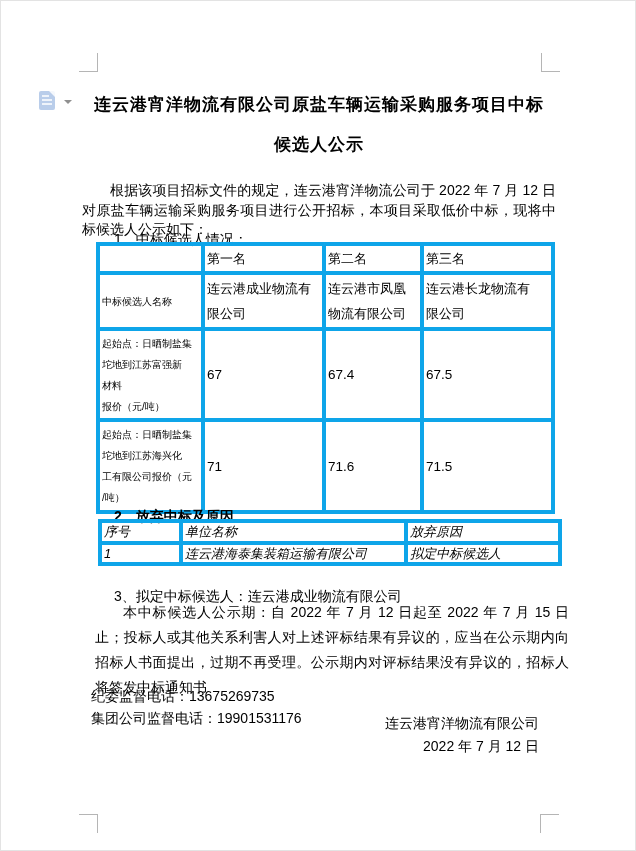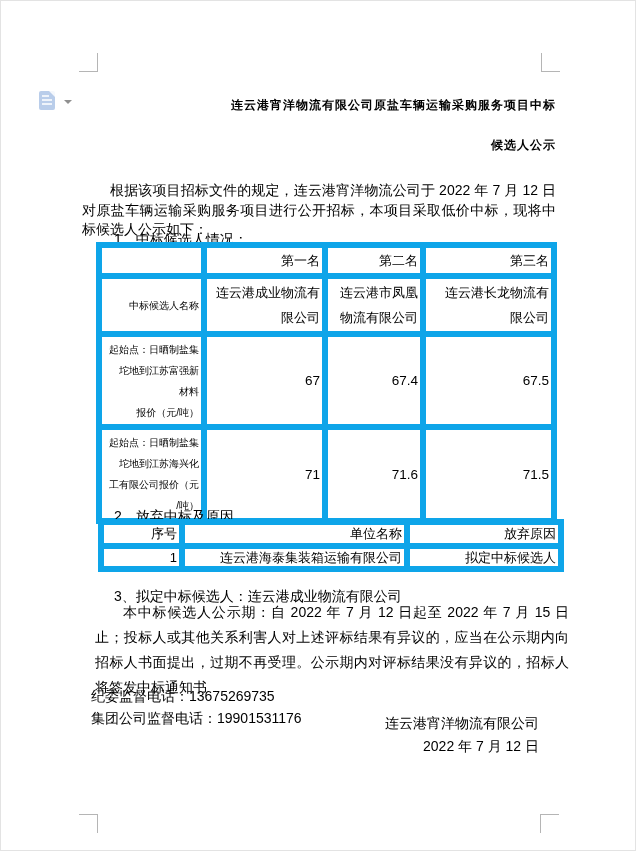--- a/index.html
+++ b/index.html
@@ -22,44 +22,44 @@
     border-left:6px solid transparent; border-top:6px solid #ffffff; opacity:.85; }
   .paste .ln { position:absolute; left:3px; height:2px; background:#eef3fa; }
   .paste .l1 { top:4px;  width:7px; }
   .paste .l2 { top:8px;  width:10px; }
   .paste .l3 { top:12px; width:10px; }
   .caret { position:absolute; left:63px; top:99px; width:0; height:0;
     border-left:4px solid transparent; border-right:4px solid transparent;
     border-top:4px solid #909090; }
   
   .title { position:absolute; left:81px; width:474px; top:84px; margin:0;
-    font-size:12px; font-weight:bold; line-height:40px; text-align:right;
+    font-size:17px; font-weight:bold; line-height:40px; text-align:center;
     white-space:pre-line; letter-spacing:1px; }
   .intro { position:absolute; left:81px; width:474px; top:180px; margin:0;
     font-size:14px; line-height:19.5px; text-align:justify; text-indent:2em; }
   .sec-heading { position:absolute; left:105px; margin:8px; font-size:14px; line-height:20px; }
   .s1 { top:220px; }
-  .s2 { top:497px; }
+  .s2 { top:497px;font-weight:bold; }
   .s3 { top:577px; }
   
   table { border-collapse:collapse; table-layout:fixed; position:absolute; }
-  td { border:6px solid #0ea5e9; text-align:right; vertical-align:middle;
+  td { border:4px solid #0ea5e9; text-align:left; vertical-align:middle;
     font-size:13px; line-height:21px; white-space:pre-line; padding:0 2px;
     overflow:hidden; }
   .t1 { left:95px; top:241px; width:455px; }
   .t1 .r0 td { height:25px; }
   .t1 .r1 td { height:52px; line-height:25px; }
   .t1 .r2 td { height:87px; }
   .t1 .r3 td { height:88px; }
   .t1 .lbl { font-size:10px; }
   .t1 .val { font-size:13.5px; }
   .t2 { left:97px; top:518px; width:460px; }
   .t2 .r0 td { height:18px; }
   .t2 .r1 td { height:17px; }
-  .t2 td { line-height:16px; }
+  .t2 td { line-height:16px;font-style:italic; }
   .notice { position:absolute; left:94px; width:474px; top:599px; margin:0;
     font-size:14px; line-height:25px; text-align:justify; text-indent:2em; }
   .phones { position:absolute; left:81px; top:676px; margin:9px;
     font-size:14px; line-height:21.5px; white-space:pre-line; }
   .signoff { position:absolute; left:81px; width:457px; top:711px; margin:0;
     font-size:14px; line-height:23px; text-align:right; white-space:pre-line; }
 </style>
 </head>
 <body>
 

